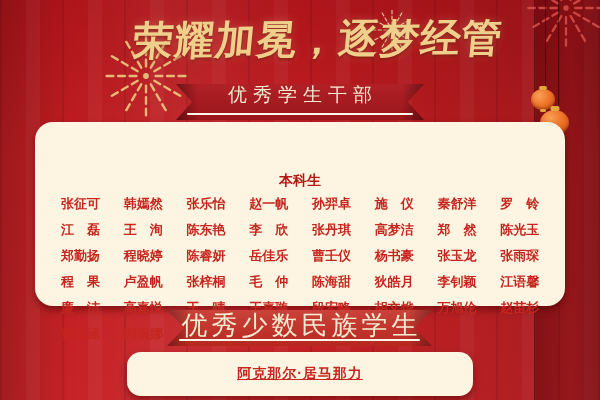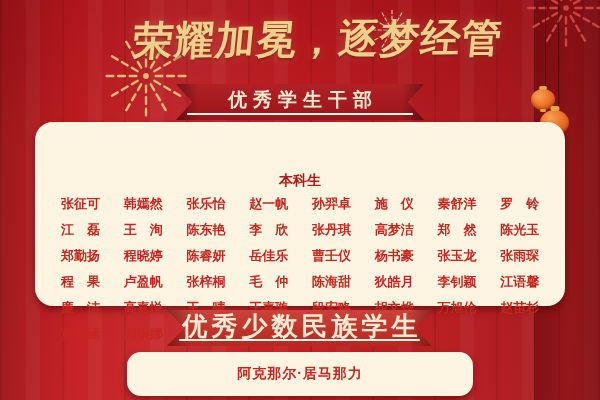--- a/index.html
+++ b/index.html
@@ -56,23 +56,23 @@
   .lantern1{left:531px;top:86px;width:24px;height:26px;}
   .lantern1 .body{width:24px;height:21px;margin-top:3px;}
   .lantern1 .cap.top{top:0;width:8px;height:4px;}
   .lantern1 .cap.bot{bottom:0;width:6px;height:3px;}
   .lantern2{left:540px;top:106px;width:29px;height:31px;}
   .lantern2 .body{width:29px;height:25px;margin-top:4px;}
   .lantern2 .cap.top{top:0;width:9px;height:5px;}
   .lantern2 .cap.bot{bottom:0;width:7px;height:3px;}
   
   .ribbon{
-    position:absolute;z-index:6;display:flex;align-items:center;justify-content:center;
+    position:absolute;z-index:6;display:flex;align-items:flex-start;justify-content:center;
     clip-path:polygon(0 0, 100% 0, 93.5% 50%, 100% 100%, 0 100%, 6.5% 50%);
-    color:#f6ead0;font-weight:bold;
+    color:#f6ead0;font-weight:normal;
   }
   .ribbon .shine{position:absolute;left:4.5%;right:4.5%;bottom:5px;height:2px;
     background:#fdf7ea;border-radius:1px;}
   .ribbon .label{position:relative;top:-2px;}
   .ribbon1{
     left:176px;top:84px;width:248px;height:36px;font-size:19px;letter-spacing:6px;
     background:
       linear-gradient(90deg, rgba(0,0,0,.38) 0%, rgba(0,0,0,0) 9%, rgba(0,0,0,0) 91%, rgba(0,0,0,.38) 100%),
       linear-gradient(180deg,#b02126,#9a151a);
     text-indent:6px;
@@ -98,21 +98,21 @@
     align-items:center;justify-items:center;
   }
   .student-name{
     color:#c5261f;font-weight:bold;font-size:13px;white-space:nowrap;
   }
   .student-name.long-name{grid-column:3 / span 4;justify-self:start;}
   .card2{
     left:127px;top:352px;width:346px;height:44px;border-radius:14px;
     display:flex;align-items:center;justify-content:center;gap:30px;
   }
-  .minority-name{color:#c5261f;font-weight:bold;font-size:14px;white-space:nowrap;letter-spacing:1px;}
+  .minority-name{color:#c5261f;font-weight:bold;font-size:14px;white-space:nowrap;letter-spacing:1px;text-decoration:underline;}
 </style>
 </head>
 <body>
 
 <div id="stage">
   <div class="stripes"></div>
   <div class="right-curtain"></div>
 
   <svg width="0" height="0" style="position:absolute">
     <defs>

